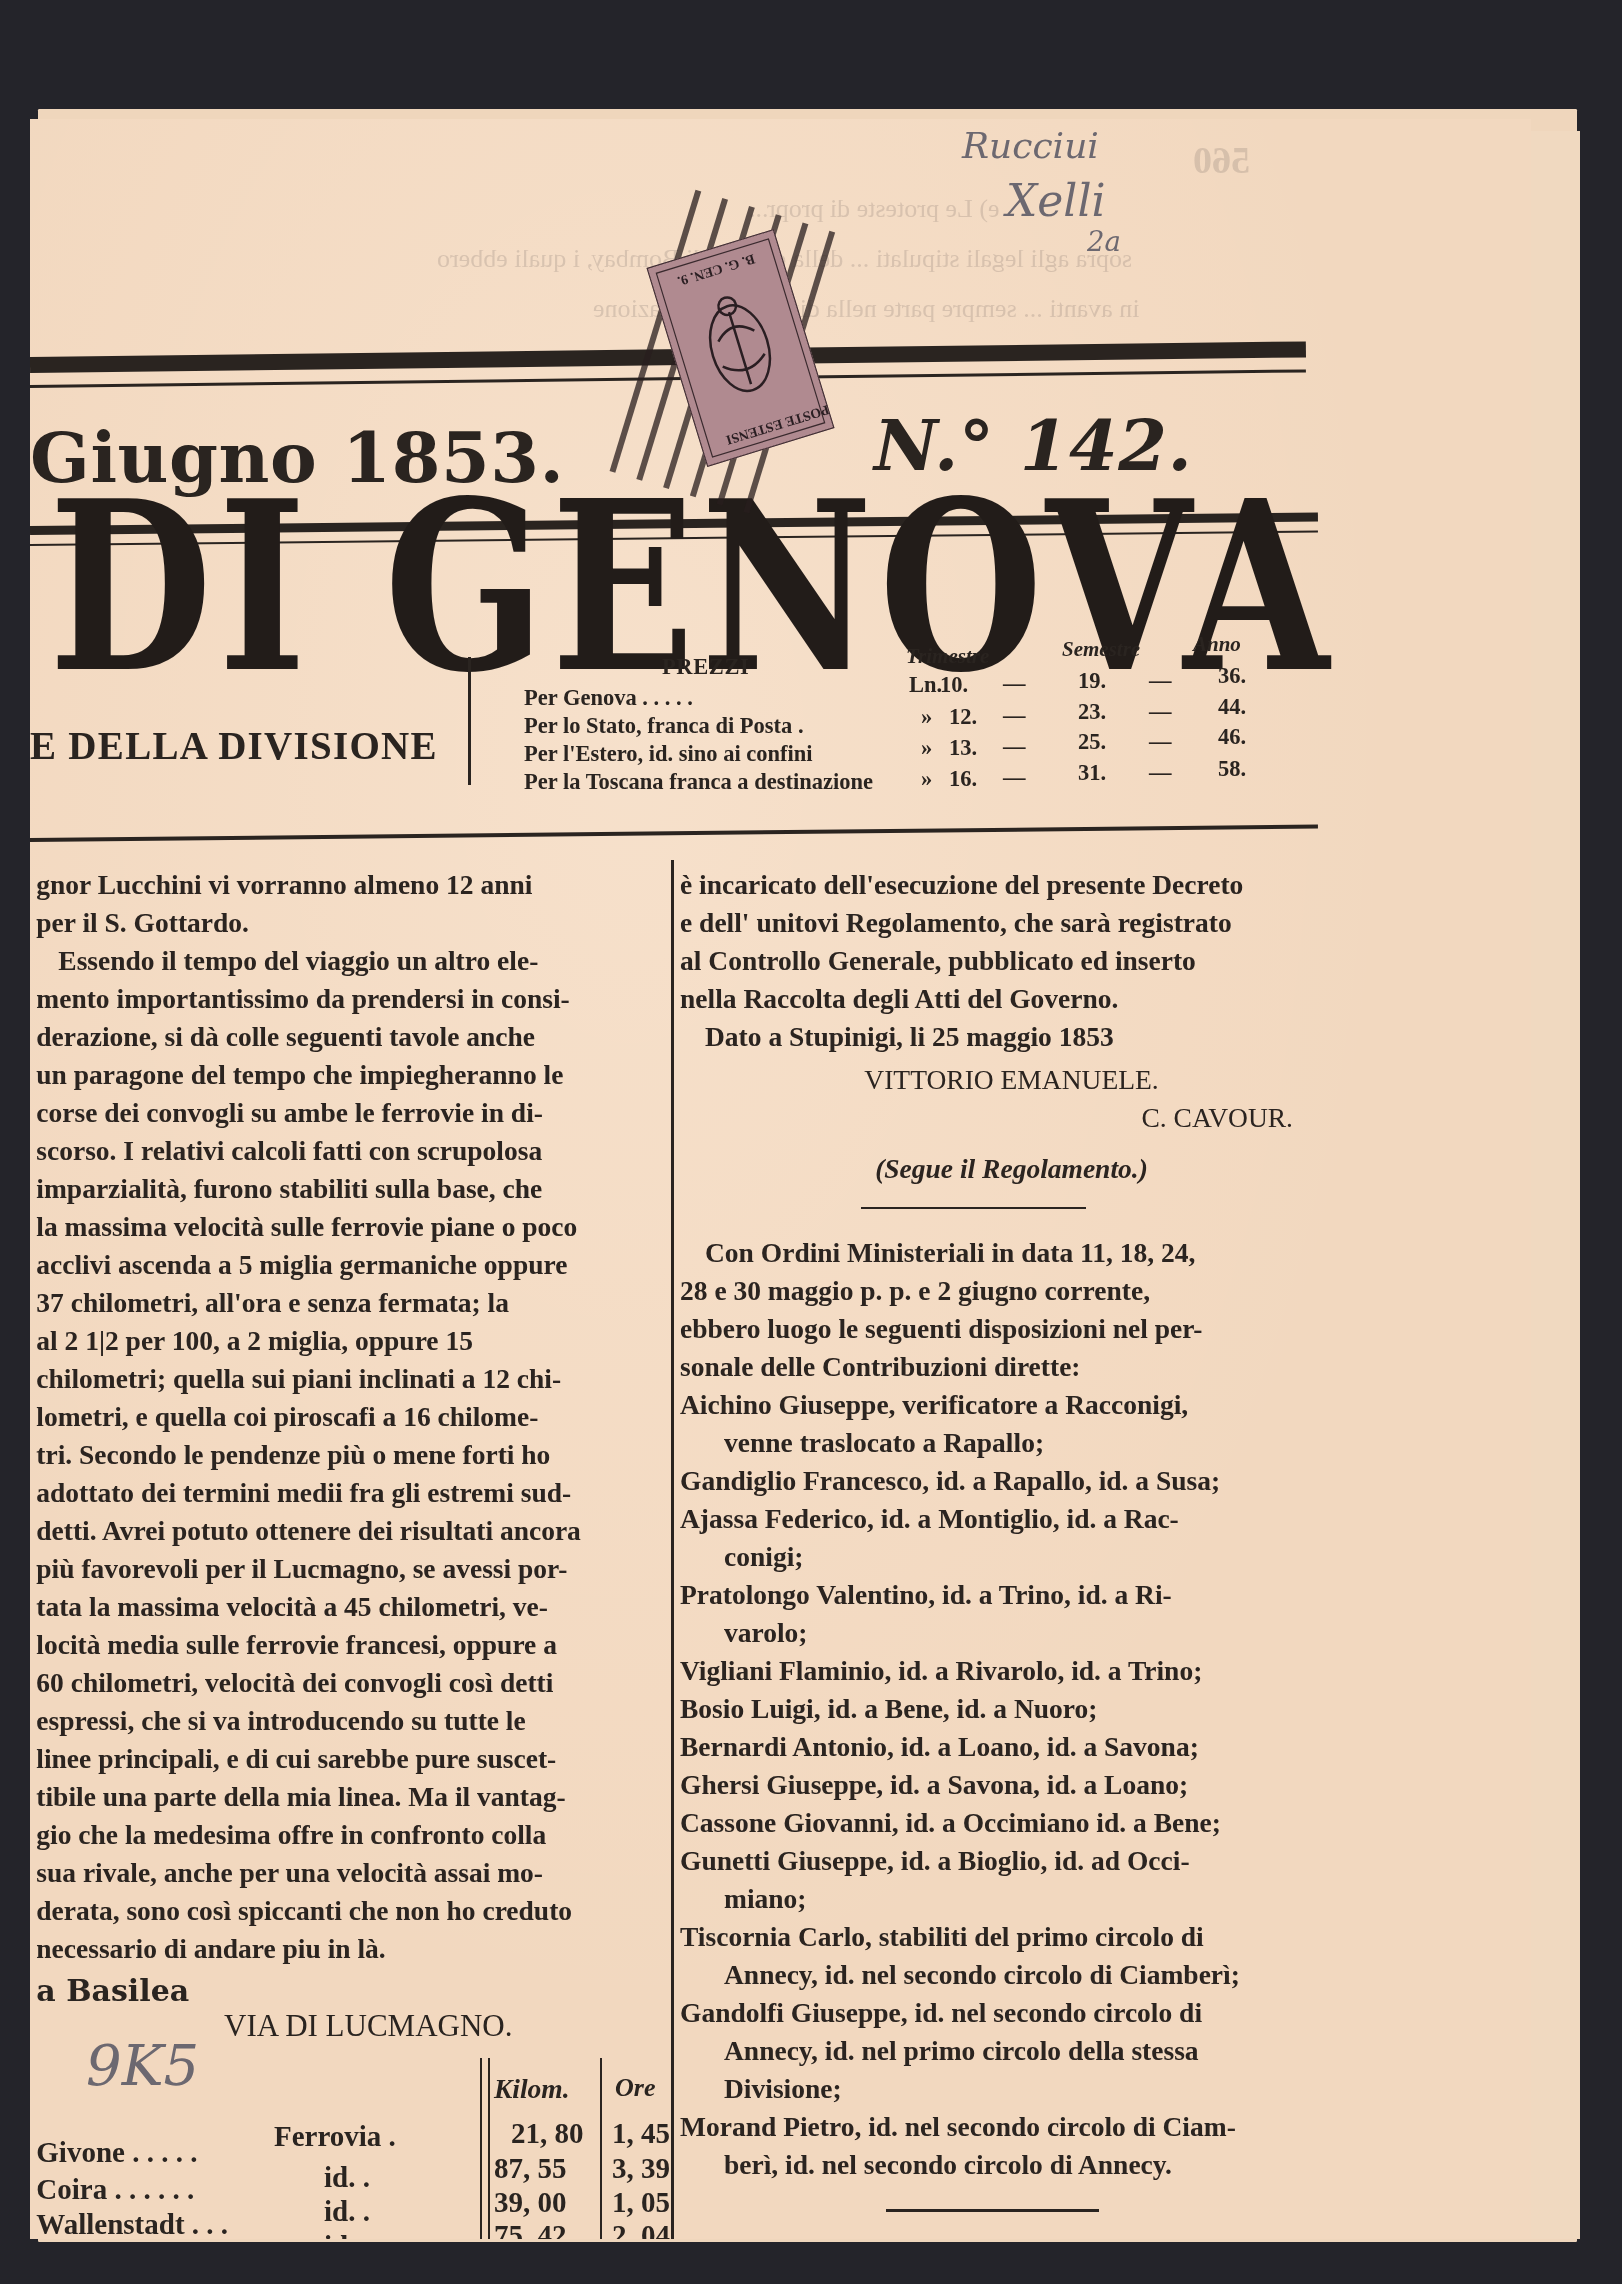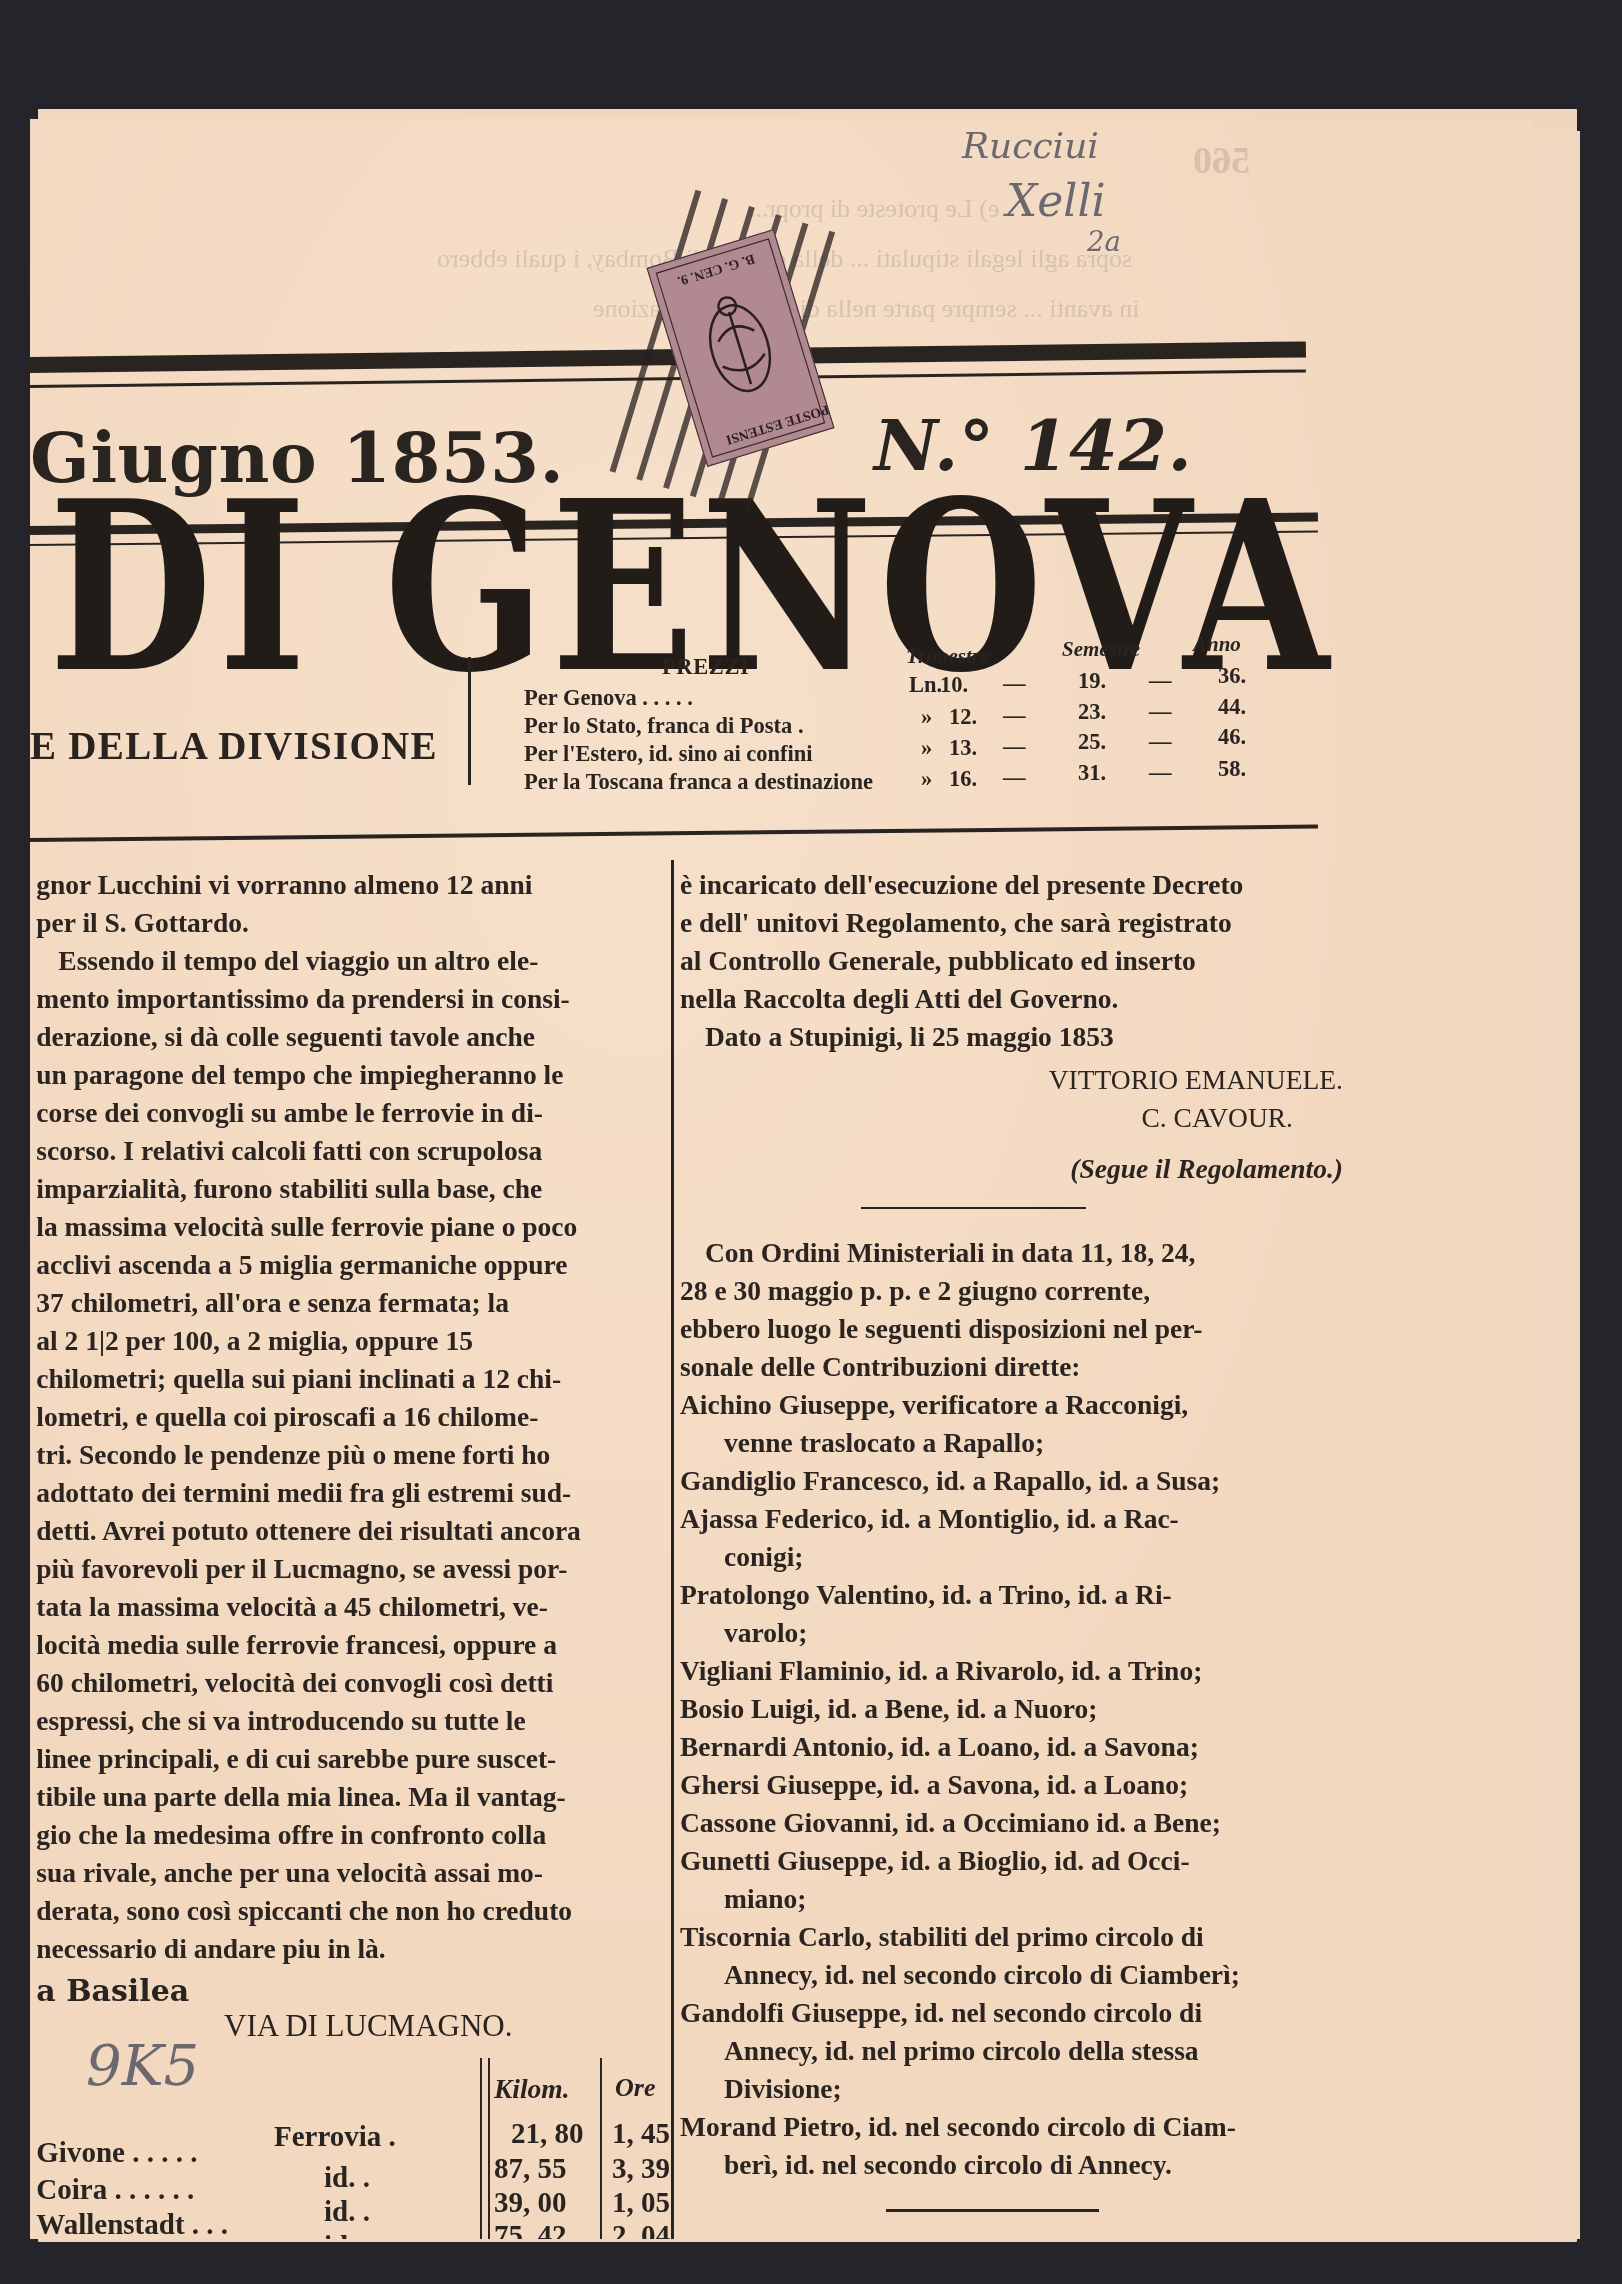--- a/index.html
+++ b/index.html
@@ -49,21 +49,21 @@
   .prezzi-title { position:absolute; left:657px; top:654px; font-size:22.5px; font-weight:bold; letter-spacing:0.6px;}
   .prezzi-row { position:absolute; left:525px; font-size:22.5px; font-weight:bold; white-space:nowrap; }
   .prezzi-head { position:absolute; font-size:21px; font-style:italic; font-weight:bold; }
   .prezzi-val { position:absolute; font-size:22.5px; font-weight:bold; }
   .col {
     position:absolute; font-size:27.5px; line-height:38px; font-weight:bold;
     font-family:"Liberation Serif", serif; color:#2b2420;
   }
   .col p { margin:0; white-space:nowrap; overflow:hidden; }
   .indent { padding-left:44px; }
-  .center { text-align:right; }
+  .center { text-align:center; }
   .right { text-align:right; }
   .small-rule { height:2.5px; background:#2a2420; margin:0 auto; }
   .table-row { position:absolute; font-size:29px; font-weight:bold; white-space:nowrap; }
   .stamp {
     position:absolute; left:644px; top:125px; width:131px; height:206px;
     background:#b08a90; border:1.9px solid #3a2a2e;
     transform:rotate(-17deg); transform-origin:center;
     box-shadow: inset 0 0 0 6.3px #b08a90, inset 0 0 0 7.5px #3a2a2e;
   }
   .stamp-text { position:absolute; font-size:13.8px; font-weight:bold; color:#2a1e22; white-space:nowrap; }

